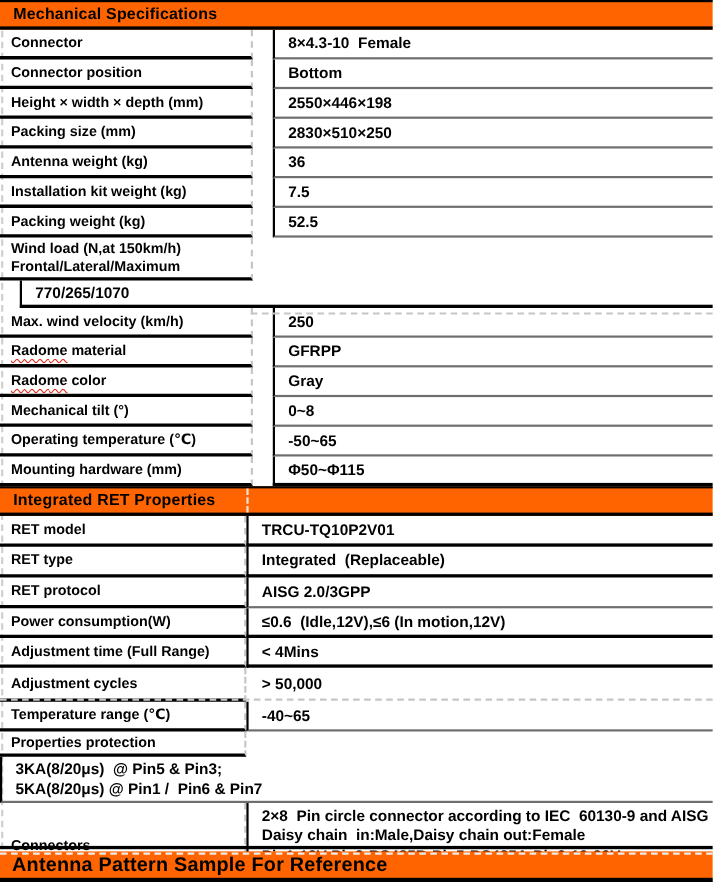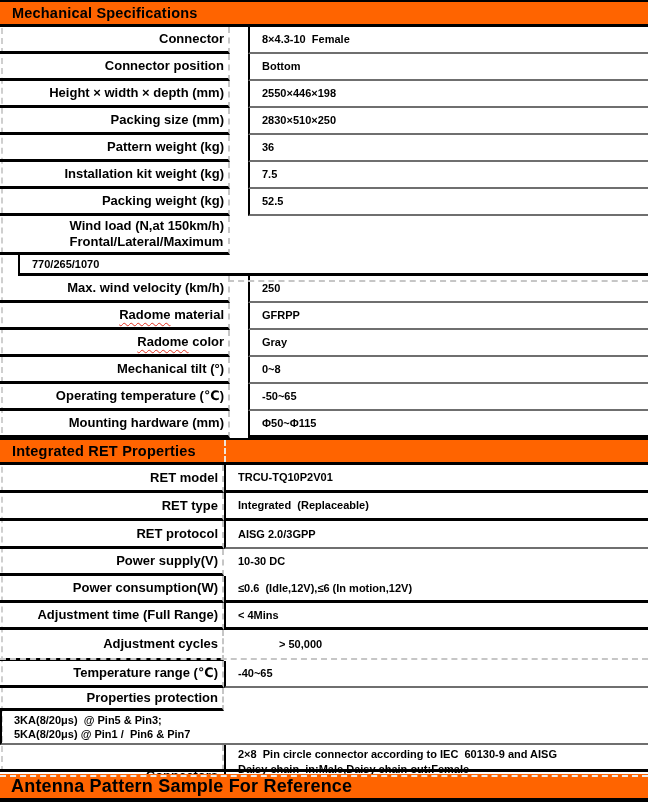--- a/index.html
+++ b/index.html
@@ -28,43 +28,43 @@
   }
 
   .spec-table{position:relative;z-index:1;}
   .row{display:flex;align-items:stretch;position:relative;min-height:27px;}
   .label-cell{
     width:230px;box-sizing:border-box;flex:none;
     border-right:2px dashed #c6c6c6;
     border-bottom:3px solid #000;
     display:flex;align-items:center;
     padding:2px 4px 2px 10px;
-    font-size:13px;line-height:1.22;white-space:pre-line;justify-content:flex-end;
+    font-size:13px;line-height:1.22;white-space:pre-line;
   }
   .value-cell{
     flex:1;box-sizing:border-box;min-width:0;
     border-left:2px solid #000;
     border-bottom:2px solid #6f6f6f;
     display:flex;align-items:center;
     padding:2px 0 2px 12px;
-    font-size:11px;line-height:1.3;
+    font-size:14px;line-height:1.3;
     white-space:pre;overflow:hidden;
   }
   .s1 .value-cell{margin-left:18px;}
   .s2 .label-cell{width:224px;}
   .s2 .value-cell{margin-left:0;}
 
   
   .row.vb  .value-cell{border-bottom:3px solid #000;}
   .row.nlb .value-cell{border-left:2px solid transparent;}
   .row.nvb .value-cell{border-bottom:2px solid transparent;}
   .row.rtop{min-height:28px;}
   .row.tall2{min-height:38px;flex-direction:column;}
   .row.tall4{min-height:63px;}
-  .row.mh31{min-height:31px;gap:41px;}
+  .row.mh31{min-height:31px;}
   .row.dash-below::after{
     content:"";position:absolute;left:228px;right:0;bottom:-6px;
     border-top:2px dashed #c6c6c6;z-index:2;
   }
   .row.dash-above::before{
     content:"";position:absolute;left:0;right:0;top:-3px;
     border-top:2px dashed #c6c6c6;z-index:2;
   }
 
   .squiggle{
@@ -110,21 +110,21 @@
   </div>
       <div class="row">
     <div class="label-cell"><span class="lbl"><span>Height  × width × depth (mm)</span></span></div>
     <div class="value-cell"><span class="val">2550×446×198</span></div>
   </div>
       <div class="row">
     <div class="label-cell"><span class="lbl"><span>Packing size  (mm)</span></span></div>
     <div class="value-cell"><span class="val">2830×510×250</span></div>
   </div>
       <div class="row">
-    <div class="label-cell"><span class="lbl"><span>Pattern weight  (kg)</span></span></div>
+    <div class="label-cell"><span class="lbl"><span>Antenna weight  (kg)</span></span></div>
     <div class="value-cell"><span class="val">36</span></div>
   </div>
       <div class="row">
     <div class="label-cell"><span class="lbl"><span>Installation  kit weight (kg)</span></span></div>
     <div class="value-cell"><span class="val">7.5</span></div>
   </div>
       <div class="row">
     <div class="label-cell"><span class="lbl"><span>Packing weight  (kg)</span></span></div>
     <div class="value-cell"><span class="val">52.5</span></div>
   </div>
@@ -169,24 +169,20 @@
     <div class="label-cell"><span class="lbl"><span>RET  model</span></span></div>
     <div class="value-cell"><span class="val">TRCU-TQ10P2V01</span></div>
   </div>
       <div class="row rtop vb">
     <div class="label-cell"><span class="lbl"><span>RET type</span></span></div>
     <div class="value-cell"><span class="val">Integrated  (Replaceable)</span></div>
   </div>
       <div class="row rtop">
     <div class="label-cell"><span class="lbl"><span>RET  protocol</span></span></div>
     <div class="value-cell"><span class="val">AISG 2.0/3GPP</span></div>
-  </div>
-      <div class="row nlb nvb">
-    <div class="label-cell"><span class="lbl"><span>Power supply(V)</span></span></div>
-    <div class="value-cell"><span class="val">10-30 DC</span></div>
   </div>
       <div class="row vb">
     <div class="label-cell"><span class="lbl"><span>Power  consumption(W)</span></span></div>
     <div class="value-cell"><span class="val">≤0.6  (Idle,12V),≤6 (In motion,12V)</span></div>
   </div>
       <div class="row vb">
     <div class="label-cell"><span class="lbl"><span>Adjustment time  (Full  Range)</span></span></div>
     <div class="value-cell"><span class="val">&lt; 4Mins</span></div>
   </div>
       <div class="row nlb nvb mh31">

